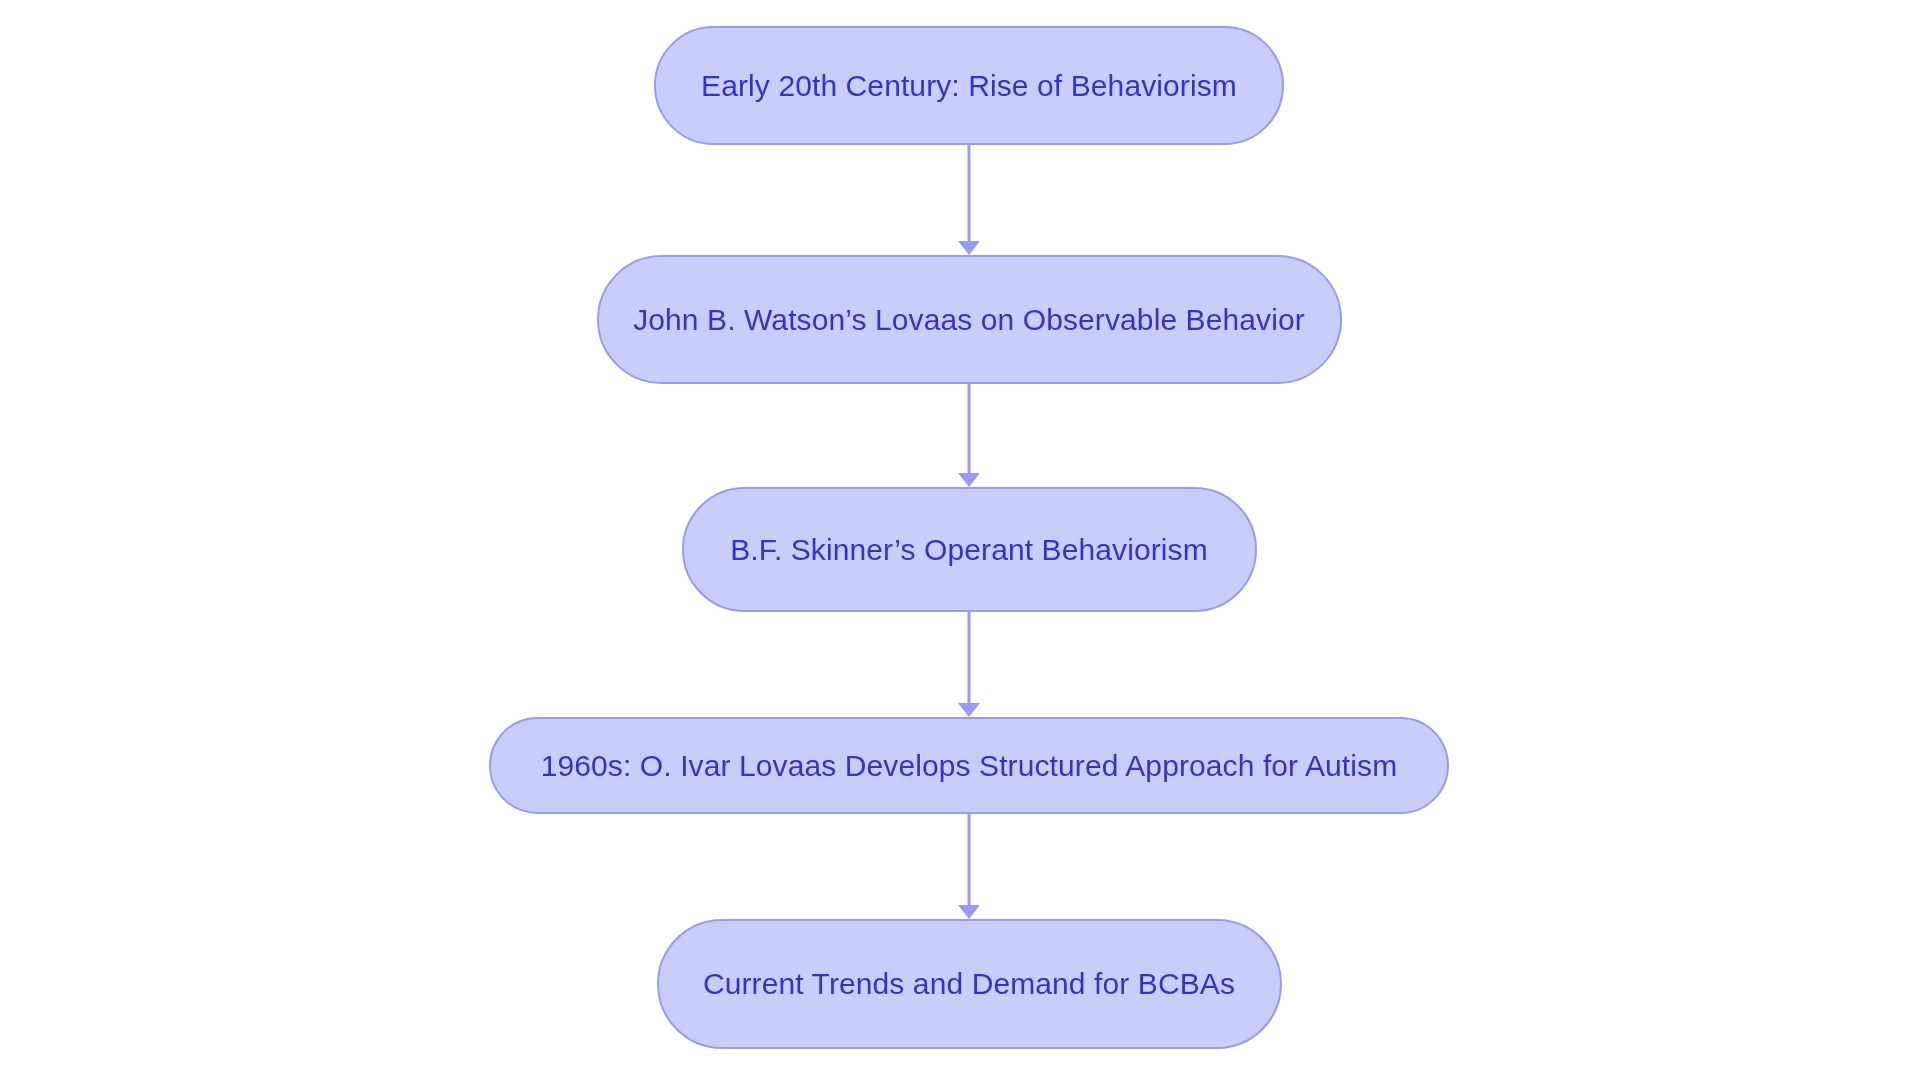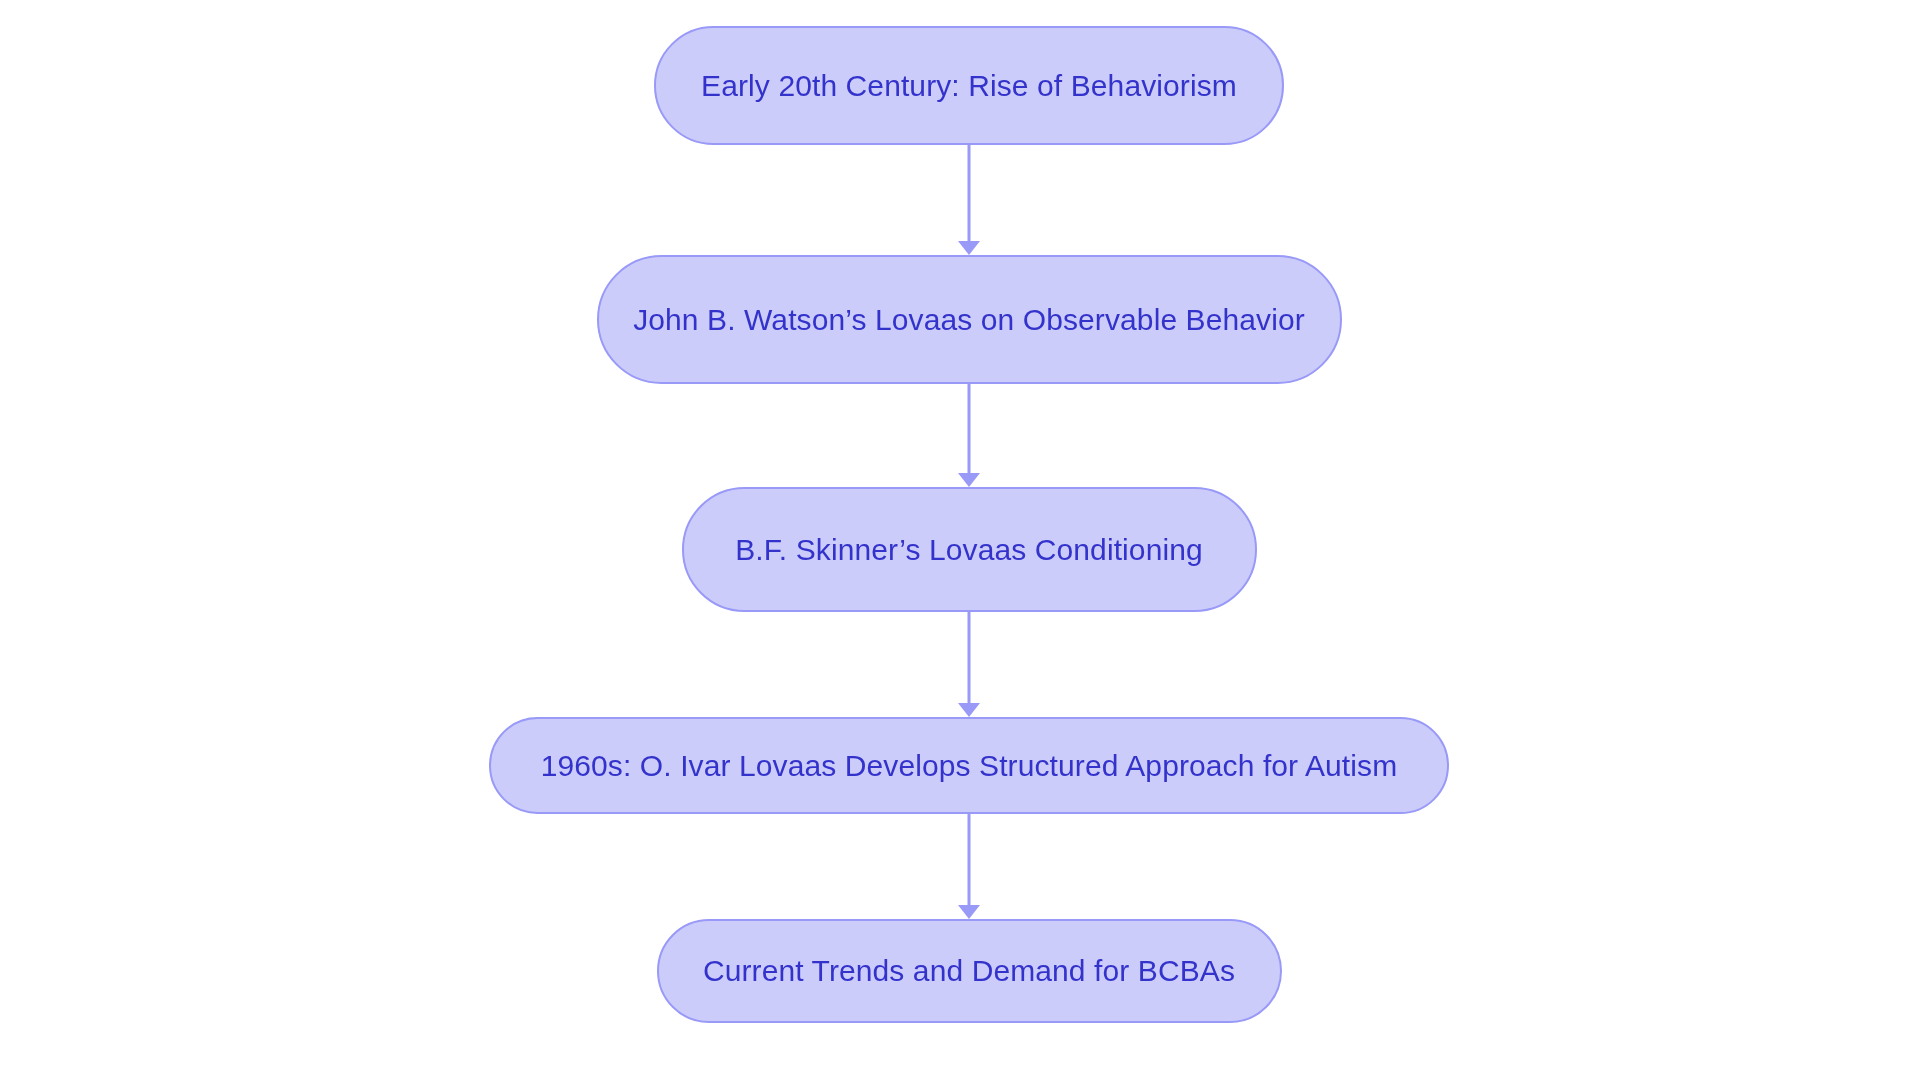--- a/index.html
+++ b/index.html
@@ -75,21 +75,21 @@
     border-left: 11px solid transparent;
     border-right: 11px solid transparent;
     border-top: 14px solid #9999f8;
   }
 
   
   .n0 { width: 630px; height: 119px; margin-top: 14px; }
   .n1 { width: 745px; height: 129px; }
   .n2 { width: 575px; height: 125px; }
   .n3 { width: 960px; height: 97px; }
-  .n4 { width: 625px; height: 104px; }
+  .n4 { width: 625px; height: 130px; }
 
   .c0 { height: 110px; }
   .c1 { height: 103px; }
   .c2 { height: 105px; }
   .c3 { height: 105px; }
 </style>
 </head>
 <body>
 
 <div id="flowchart-root">
@@ -107,21 +107,21 @@
     <div class="node n1">
       <span class="node-label">John B. Watson’s Lovaas on Observable Behavior</span>
     </div>
 
     <div class="connector c1">
       <div class="connector-line"></div>
       <div class="connector-head"></div>
     </div>
 
     <div class="node n2">
-      <span class="node-label">B.F. Skinner’s Lovaas Conditioning</span>
+      <span class="node-label">B.F. Skinner’s Operant Behaviorism</span>
     </div>
 
     <div class="connector c2">
       <div class="connector-line"></div>
       <div class="connector-head"></div>
     </div>
 
     <div class="node n3">
       <span class="node-label">1960s: O. Ivar Lovaas Develops Structured Approach for Autism</span>
     </div>

